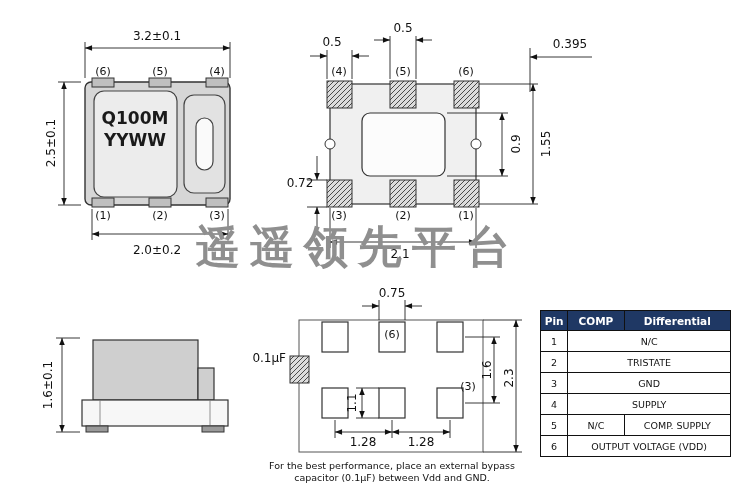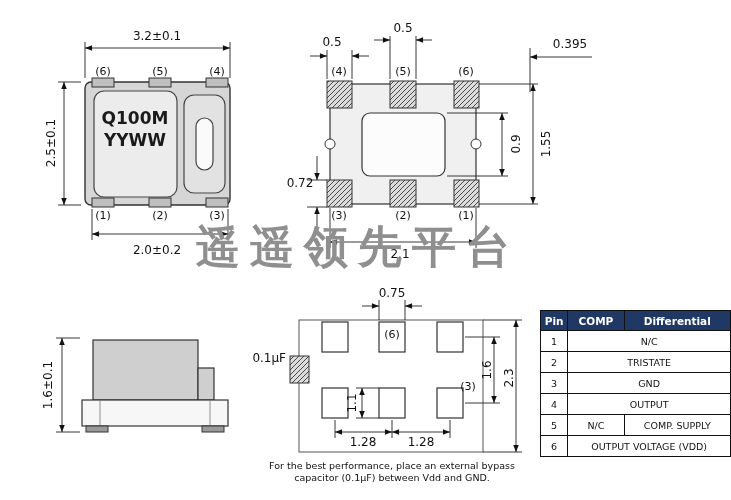--- a/index.html
+++ b/index.html
@@ -243,21 +243,21 @@
     <tr>
       <td>2</td>
       <td colspan="2">TRISTATE</td>
     </tr>
     <tr>
       <td>3</td>
       <td colspan="2">GND</td>
     </tr>
     <tr>
       <td>4</td>
-      <td colspan="2">OUTPUT</td>
+      <td colspan="2">SUPPLY</td>
     </tr>
     <tr>
       <td>5</td>
       <td>N/C</td>
       <td>COMP. SUPPLY</td>
     </tr>
     <tr>
       <td>6</td>
       <td colspan="2">OUTPUT VOLTAGE (VDD)</td>
     </tr>

